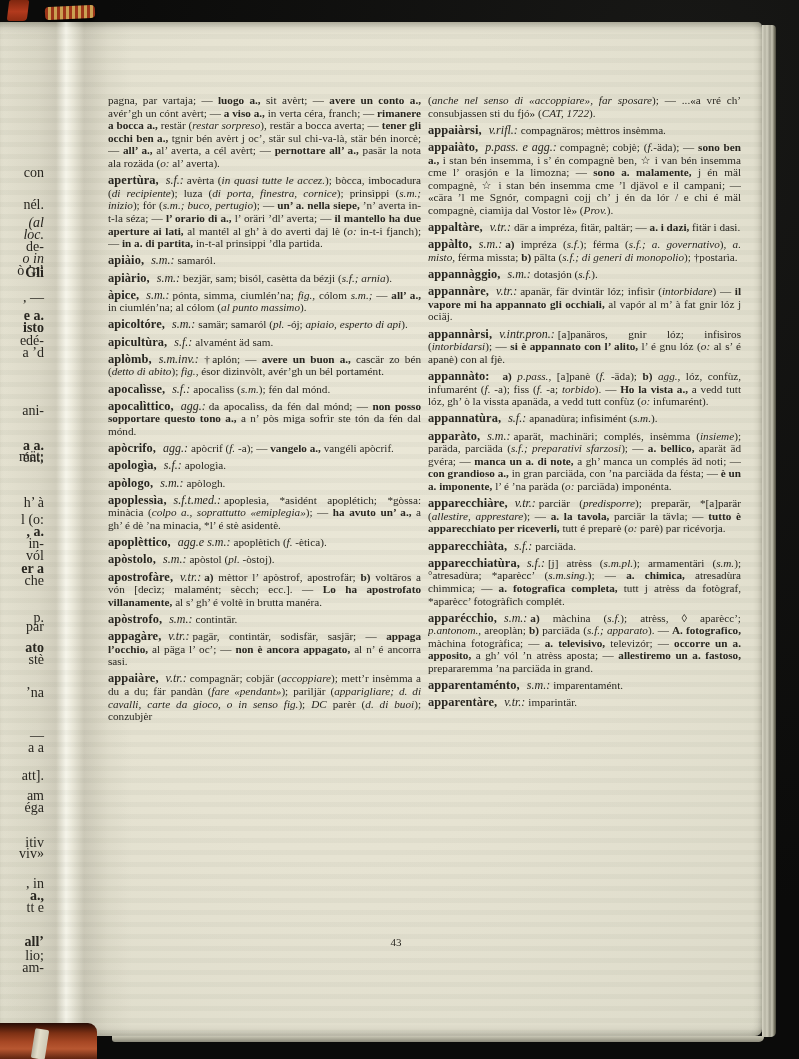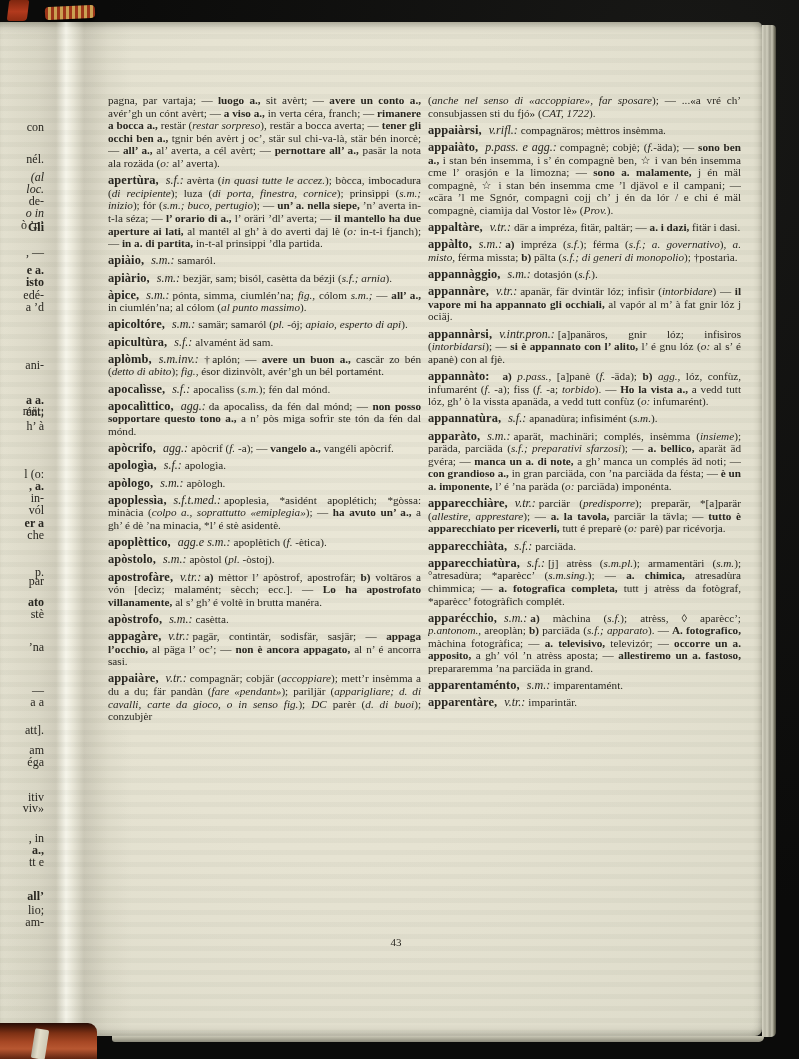--- a/index.html
+++ b/index.html
@@ -61,21 +61,21 @@
   }
   .bottom-edge{
     position:absolute;left:112px;top:1036px;width:652px;height:6px;
     background:linear-gradient(180deg,#c9c7b5,#8b897a);
     border-radius:0 0 5px 3px;
   }
   
   .fragments{position:absolute;left:0;top:0;width:47px;height:100%;z-index:3;}
   .fragments span{
     position:absolute;right:3px;white-space:nowrap;
-    font-size:12px;color:var(--ink,#282620);
+    font-size:14px;color:var(--ink,#282620);margin-top:45px;
   }
   .fragments .fb{font-weight:700;}
   .fragments .fi{font-style:italic;}
   .col{
     position:absolute;top:72px;width:313px;max-height:850px;overflow:hidden;
     font-size:11.2px;line-height:12.6px;color:var(--ink,#282620);
     text-align:justify;z-index:2;
   }
   .col-left{left:108px;}
   .col-right{left:428px;}
@@ -109,21 +109,21 @@
         <span class="fr" style="top: 196px;">ò ’n’</span>
         <span class="fr" style="top: 223px;">, —</span>
         <span class="fb" style="top: 241px;">e a.</span>
         <span class="fb" style="top: 253px;">isto</span>
         <span class="fr" style="top: 266px;">edé-</span>
         <span class="fr" style="top: 278px;">a ’d</span>
         <span class="fr" style="top: 336px;">ani-</span>
         <span class="fb" style="top: 371px;">a a.</span>
         <span class="fr" style="top: 383px;">ént;</span>
         <span class="fr" style="top: 382px;">mät;</span>
-        <span class="fr" style="top: 397px;">h’ à</span>
+        <span class="fr" style="top: 428px;">h’ à</span>
         <span class="fr" style="top: 445px;">l (o:</span>
         <span class="fb" style="top: 457px;">, a.</span>
         <span class="fr" style="top: 469px;">in-</span>
         <span class="fr" style="top: 481px;">vól</span>
         <span class="fb" style="top: 494px;">er a</span>
         <span class="fr" style="top: 506px;">che</span>
         <span class="fr" style="top: 543px;">p.</span>
         <span class="fr" style="top: 552px; text-align: center;">par</span>
         <span class="fb" style="top: 573px;">ato</span>
         <span class="fr" style="top: 585px;">stè</span>
@@ -153,21 +153,21 @@
         <div class="entry"><span class="s-h">aplòmb,</span><span class="s-l">s.m.inv.:</span><span class="s-r">†aplón; — </span><span class="s-b">avere un buon a., </span><span class="s-r">cascär zo bén (</span><span class="s-i">detto di abito</span><span class="s-r">); </span><span class="s-i">fig., </span><span class="s-r">ésor dizinvòlt, avér’gh un bél portamént.</span></div>
         <div class="entry"><span class="s-h">apocalìsse,</span><span class="s-l">s.f.:</span><span class="s-r">apocalìss (</span><span class="s-i">s.m.</span><span class="s-r">); fén dal mónd.</span></div>
         <div class="entry"><span class="s-h">apocalìttico,</span><span class="s-l">agg.:</span><span class="s-r">da apocalìss, da fén dal mónd; — </span><span class="s-b">non posso sopportare questo tono a., </span><span class="s-r">a n’ pòs miga sofrìr ste tón da fén dal mónd.</span></div>
         <div class="entry"><span class="s-h">apòcrifo,</span><span class="s-l">agg.:</span><span class="s-r">apòcrif (</span><span class="s-i">f. </span><span class="s-r">-a); — </span><span class="s-b">vangelo a., </span><span class="s-r">vangéli apòcrif.</span></div>
         <div class="entry"><span class="s-h">apologìa,</span><span class="s-l">s.f.:</span><span class="s-r">apologìa.</span></div>
         <div class="entry"><span class="s-h">apòlogo,</span><span class="s-l">s.m.:</span><span class="s-r">apòlogh.</span></div>
         <div class="entry"><span class="s-h">apoplessìa,</span><span class="s-l">s.f.t.med.:</span><span class="s-r">apoplesìa, *asidént apoplétich; *gòssa: minàcia (</span><span class="s-i">colpo a., soprattutto «emiplegia»</span><span class="s-r">); — </span><span class="s-b">ha avuto un’ a., </span><span class="s-r">a gh’ é dè ’na minacia, *l’ é stè asidentè.</span></div>
         <div class="entry"><span class="s-h">apoplèttico,</span><span class="s-l">agg.e s.m.:</span><span class="s-r">apoplètich (</span><span class="s-i">f. </span><span class="s-r">-ètica).</span></div>
         <div class="entry"><span class="s-h">apòstolo,</span><span class="s-l">s.m.:</span><span class="s-r">apòstol (</span><span class="s-i">pl. </span><span class="s-r">-òstoj).</span></div>
         <div class="entry"><span class="s-h">apostrofàre,</span><span class="s-l">v.tr.:</span><span class="s-b">a) </span><span class="s-r">mèttor l’ apòstrof, apostrofär; </span><span class="s-b">b) </span><span class="s-r">voltäros a vón [decìz; malamént; sècch; ecc.]. — </span><span class="s-b">Lo ha apostrofato villanamente, </span><span class="s-r">al s’ gh’ é voltè in brutta manéra.</span></div>
-        <div class="entry"><span class="s-h">apòstrofo,</span><span class="s-l">s.m.:</span><span class="s-r">casètta.</span></div>
+        <div class="entry"><span class="s-h">apòstrofo,</span><span class="s-l">s.m.:</span><span class="s-r">contintär.</span></div>
         <div class="entry"><span class="s-h">appagàre,</span><span class="s-l">v.tr.:</span><span class="s-r">pagär, contintär, sodisfär, sasjär; — </span><span class="s-b">appaga l’occhio, </span><span class="s-r">al päga l’ oc’; — </span><span class="s-b">non è ancora appagato, </span><span class="s-r">al n’ é ancorra sasi.</span></div>
         <div class="entry"><span class="s-h">appaiàre,</span><span class="s-l">v.tr.:</span><span class="s-r">compagnär; cobjär (</span><span class="s-i">accoppiare</span><span class="s-r">); mett’r insèmma a du a du; fär pandàn (</span><span class="s-i">fare «pendant»</span><span class="s-r">); pariljär (</span><span class="s-i">apparigliare; d. di cavalli, carte da gioco, o in senso fig.</span><span class="s-r">); </span><span class="s-i">DC </span><span class="s-r">parèr (</span><span class="s-i">d. di buoi</span><span class="s-r">); conzubjèr</span></div>
       </div>
     <div class="col col-right" id="col-right">
         <div class="entry"><span class="s-r">(</span><span class="s-i">anche nel senso di «accoppiare», far sposare</span><span class="s-r">); — ...«a vré ch’ consubjassen sti du fjó» (</span><span class="s-i">CAT, 1722</span><span class="s-r">).</span></div>
         <div class="entry"><span class="s-h">appaiàrsi,</span><span class="s-l">v.rifl.:</span><span class="s-r">compagnäros; mèttros insèmma.</span></div>
         <div class="entry"><span class="s-h">appaiàto,</span><span class="s-l">p.pass. e agg.:</span><span class="s-r">compagnè; cobjè; (</span><span class="s-i">f.</span><span class="s-r">-äda); — </span><span class="s-b">sono ben a., </span><span class="s-r">i stan bén insemma, i s’ én compagnè ben, ☆ i van bén insemma cme l’ orasjón e la limozna; — </span><span class="s-b">sono a. malamente, </span><span class="s-r">j én mäl compagnè, ☆ i stan bén insemma cme ’l djävol e il campani; — «cära ’l me Sgnór, compagnì cojj ch’ j én da lór / e chi é mäl compagnè, ciamìja dal Vostor lè» (</span><span class="s-i">Prov.</span><span class="s-r">).</span></div>
         <div class="entry"><span class="s-h">appaltàre,</span><span class="s-l">v.tr.:</span><span class="s-r">där a impréza, fitär, paltär; — </span><span class="s-b">a. i dazi, </span><span class="s-r">fitär i dasi.</span></div>
         <div class="entry"><span class="s-h">appàlto,</span><span class="s-l">s.m.:</span><span class="s-b">a) </span><span class="s-r">impréza (</span><span class="s-i">s.f.</span><span class="s-r">); férma (</span><span class="s-i">s.f.; a. governativo</span><span class="s-r">), </span><span class="s-i">a. misto, </span><span class="s-r">férma mìssta; </span><span class="s-b">b) </span><span class="s-r">pälta (</span><span class="s-i">s.f.; di generi di monopolio</span><span class="s-r">); †postarìa.</span></div>
         <div class="entry"><span class="s-h">appannàggio,</span><span class="s-l">s.m.:</span><span class="s-r">dotasjón (</span><span class="s-i">s.f.</span><span class="s-r">).</span></div>

